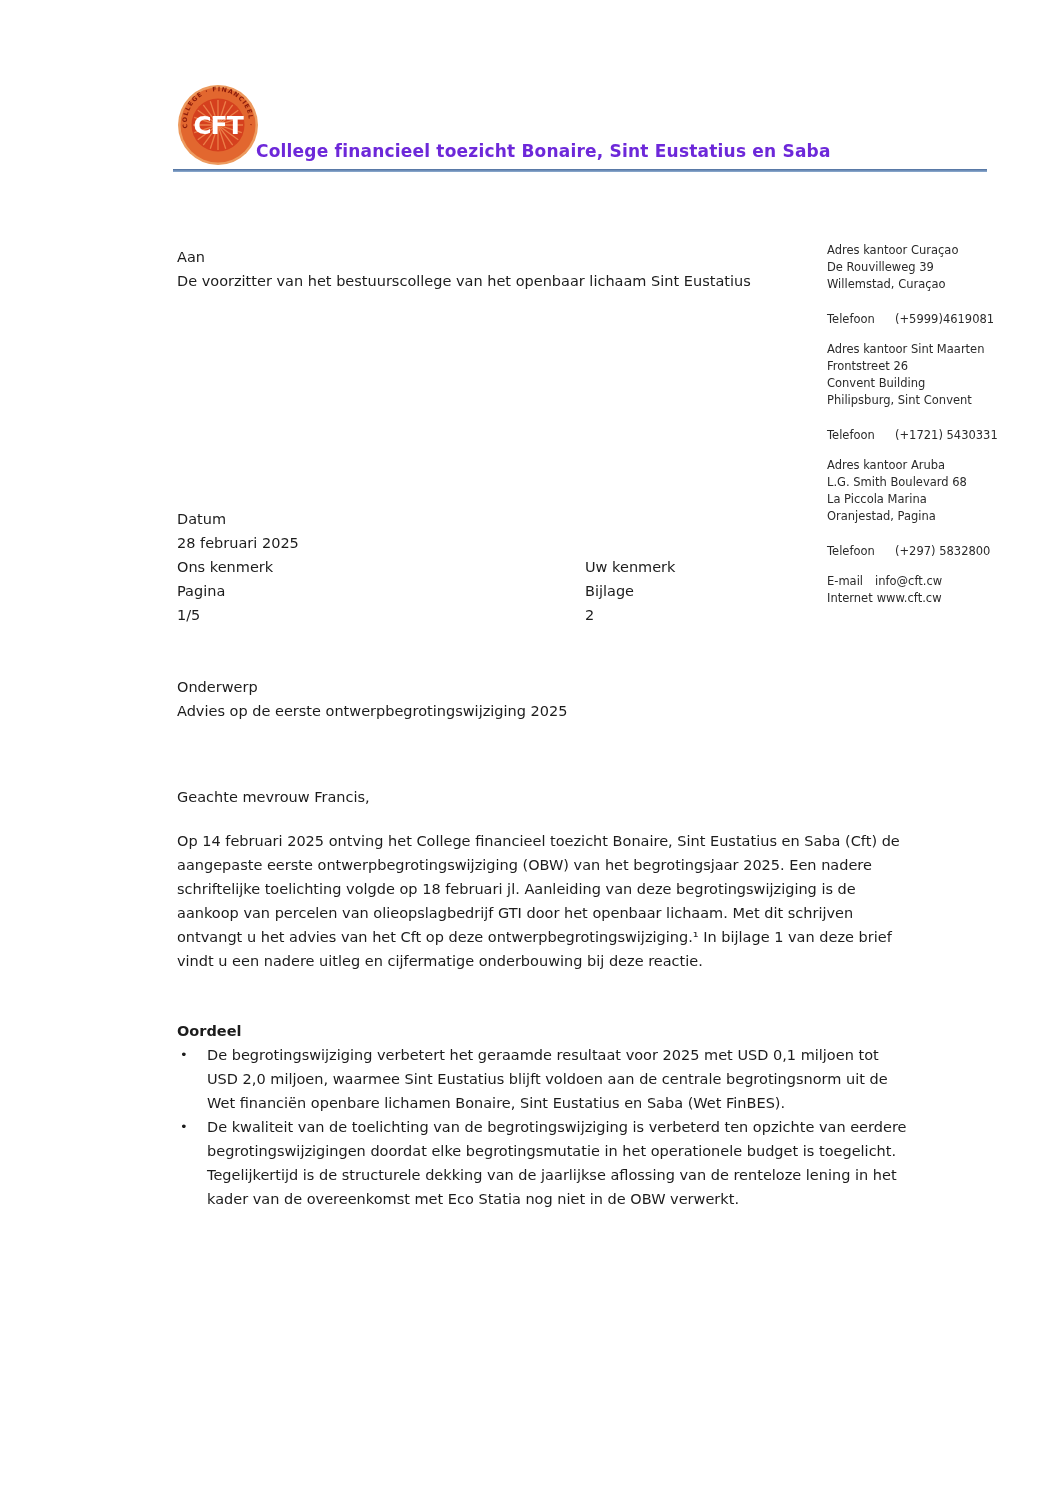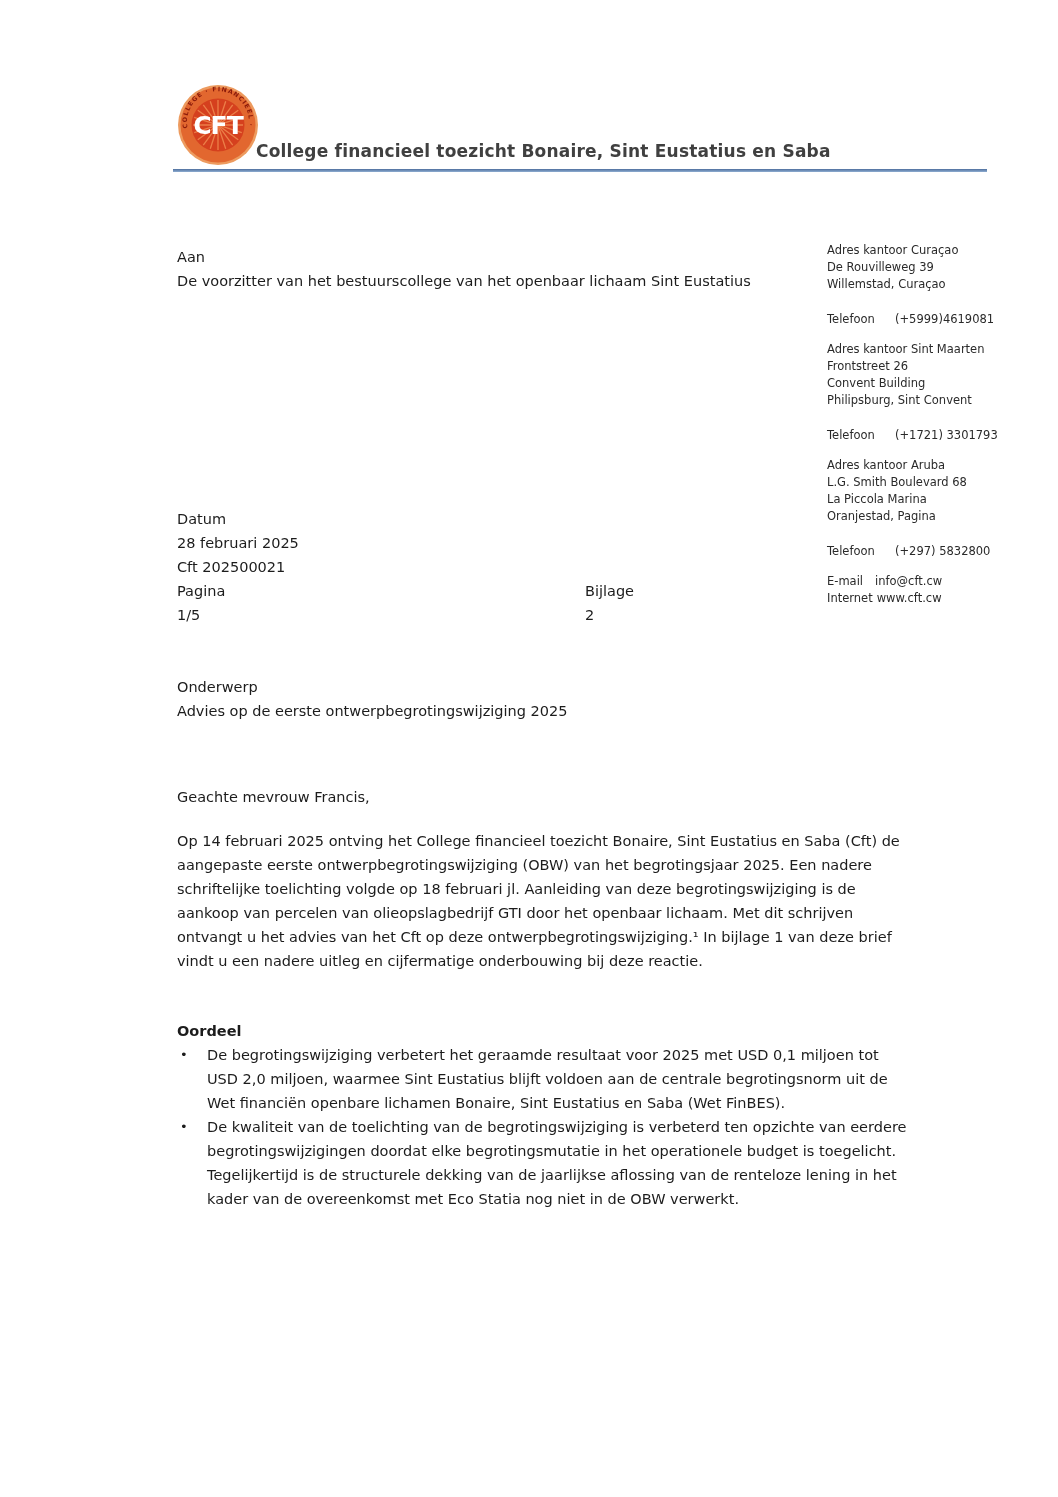--- a/index.html
+++ b/index.html
@@ -18,21 +18,21 @@
   .logo {
     position: absolute;
     left: 178px; top: 84px;
     width: 80px; height: 82px;
   }
   .org-title {
     position: absolute;
     left: 256px; top: 141px;
     font-size: 17px;
     font-weight: bold;
-    color: #404040;
+    color: #6d28d9;
     letter-spacing: 0.2px;
     white-space: nowrap;
   }
   .header-rule {
     position: absolute;
     left: 173px; top: 169px;
     width: 814px; height: 3px;
     background: linear-gradient(#4e6f9e, #8fadd1);
   }
 
@@ -128,21 +128,21 @@
         <span class="phone-label">Telefoon</span><span>(+5999)4619081</span>
       </div>
     </div>
 
     <div class="office-block">
       <div class="office-title">Adres kantoor Sint Maarten</div>
       <div>Frontstreet 26</div>
       <div>Convent Building</div>
       <div>Philipsburg, Sint Convent</div>
       <div class="office-phone-row">
-        <span class="phone-label">Telefoon</span><span>(+1721) 3301793</span>
+        <span class="phone-label">Telefoon</span><span>(+1721) 5430331</span>
       </div>
     </div>
 
     <div class="office-block">
       <div class="office-title">Adres kantoor Aruba</div>
       <div>L.G. Smith Boulevard 68</div>
       <div>La Piccola Marina</div>
       <div>Oranjestad, Pagina</div>
       <div class="office-phone-row">
         <span class="phone-label">Telefoon</span><span>(+297) 5832800</span>
@@ -160,22 +160,22 @@
   </div>
 
   <div class="letter-col meta-block" style="position:absolute;">
     <div class="meta-row">
       <span>Datum</span>
     </div>
     <div class="meta-row">
       <span>28 februari 2025</span>
     </div>
     <div class="meta-row">
-      <span>Cft 202500021</span>
-      <span class="meta-right"></span>
+      <span>Ons kenmerk</span>
+      <span class="meta-right">Uw kenmerk</span>
     </div>
     <div class="meta-row">
       <span>Pagina</span>
       <span class="meta-right">Bijlage</span>
     </div>
     <div class="meta-row">
       <span>1/5</span>
       <span class="meta-right">2</span>
     </div>
   </div>

